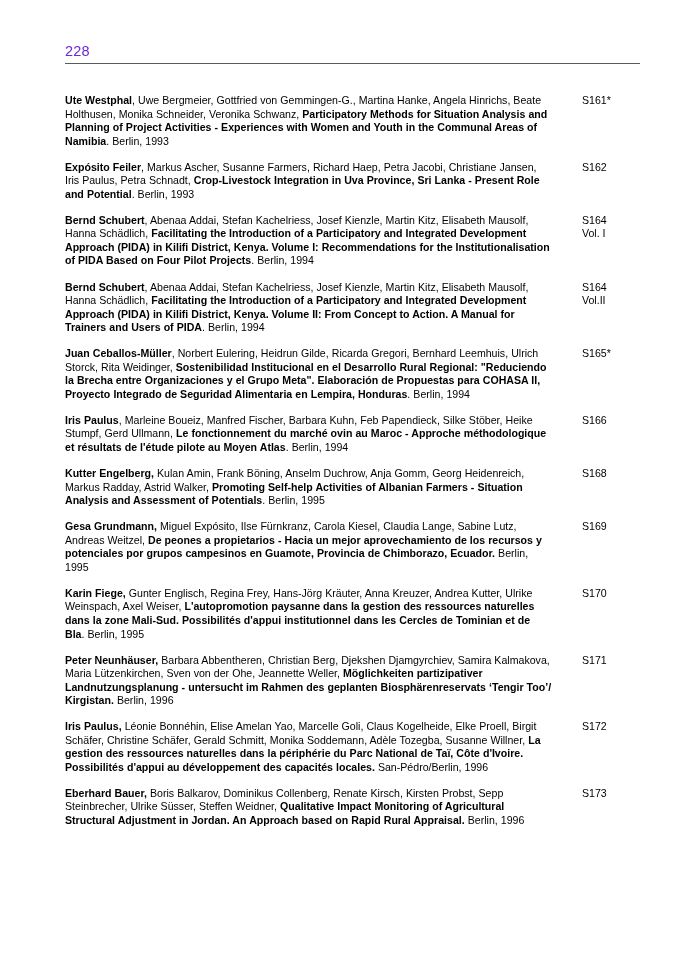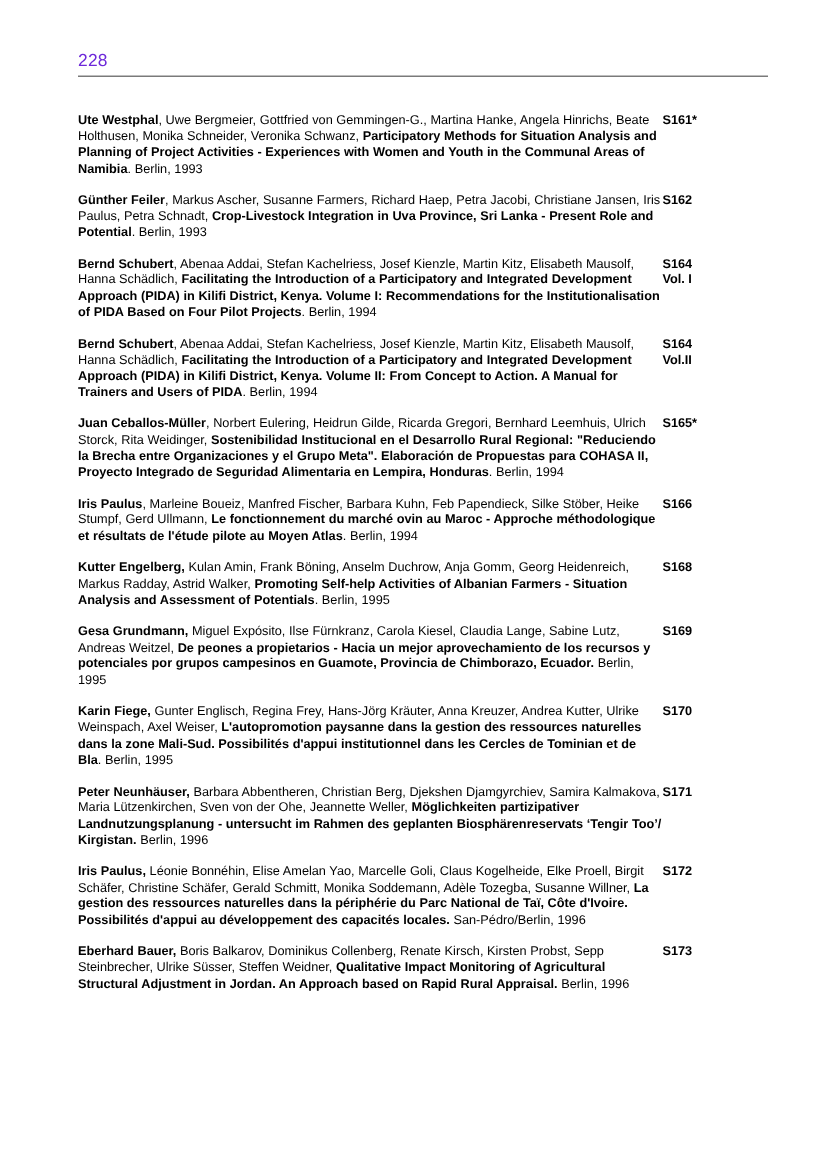--- a/index.html
+++ b/index.html
@@ -43,20 +43,21 @@
     position: absolute;
     left: 65px;
     top: 94px;
     width: 580px;
   }
   .entry {
     position: relative;
     display: flex;
     align-items: flex-start;
     margin-bottom: 12.5px;
+    gap: 20px;
   }
   .entry-text {
     width: 487px;
     flex: 0 0 487px;
     font-size: 10.6px;
     line-height: 13.55px;
     text-align: left;
     color: #000000;
     word-spacing: 0.1px;
   }
@@ -68,44 +69,45 @@
   }
   .entry-text .title {
     font-weight: 700;
   }
   .entry-text .pub {
     font-weight: 400;
   }
   .entry-ref {
     flex: 0 0 auto;
     width: 90px;
+    margin-left: 10px;
     font-size: 10.6px;
     line-height: 13.55px;
-    font-weight: 700;
+    font-weight: 400;
     color: #000000;
     white-space: pre-line;
   }
 </style>
 </head>
 <body>
 
 <div class="page">
 
   <div class="page-header">
     <div class="page-number">228</div>
     <div class="header-rule"></div>
   </div>
 
   <div class="biblio-list">
       <div class="entry">
         <div class="entry-text"><span class="lead">Ute Westphal</span><span class="names">, Uwe Bergmeier, Gottfried von Gemmingen-G., Martina Hanke, Angela Hinrichs, Beate Holthusen, Monika Schneider, Veronika Schwanz, </span><span class="title">Participatory Methods for Situation Analysis and Planning of Project Activities - Experiences with Women and Youth in the Communal Areas of Namibia</span><span class="pub">. Berlin, 1993</span></div>
         <div class="entry-ref">S161*</div>
       </div>
       <div class="entry">
-        <div class="entry-text"><span class="lead">Günther Feiler</span><span class="names">, Markus Ascher, Susanne Farmers, Richard Haep, Petra Jacobi, Christiane Jansen, Iris Paulus, Petra Schnadt, </span><span class="title">Crop-Livestock Integration in Uva Province, Sri Lanka - Present Role and Potential</span><span class="pub">. Berlin, 1993</span></div>
+        <div class="entry-text"><span class="lead">Expósito Feiler</span><span class="names">, Markus Ascher, Susanne Farmers, Richard Haep, Petra Jacobi, Christiane Jansen, Iris Paulus, Petra Schnadt, </span><span class="title">Crop-Livestock Integration in Uva Province, Sri Lanka - Present Role and Potential</span><span class="pub">. Berlin, 1993</span></div>
         <div class="entry-ref">S162</div>
       </div>
       <div class="entry">
         <div class="entry-text"><span class="lead">Bernd Schubert</span><span class="names">, Abenaa Addai, Stefan Kachelriess, Josef Kienzle, Martin Kitz, Elisabeth Mausolf, Hanna Schädlich, </span><span class="title">Facilitating the Introduction of a Participatory and Integrated Development Approach (PIDA) in Kilifi District, Kenya. Volume I: Recommendations for the Institutionalisation of PIDA Based on Four Pilot Projects</span><span class="pub">. Berlin, 1994</span></div>
         <div class="entry-ref">S164
 Vol. I</div>
       </div>
       <div class="entry">
         <div class="entry-text"><span class="lead">Bernd Schubert</span><span class="names">, Abenaa Addai, Stefan Kachelriess, Josef Kienzle, Martin Kitz, Elisabeth Mausolf, Hanna Schädlich, </span><span class="title">Facilitating the Introduction of a Participatory and Integrated Development Approach (PIDA) in Kilifi District, Kenya. Volume II: From Concept to Action. A Manual for Trainers and Users of PIDA</span><span class="pub">. Berlin, 1994</span></div>
         <div class="entry-ref">S164

